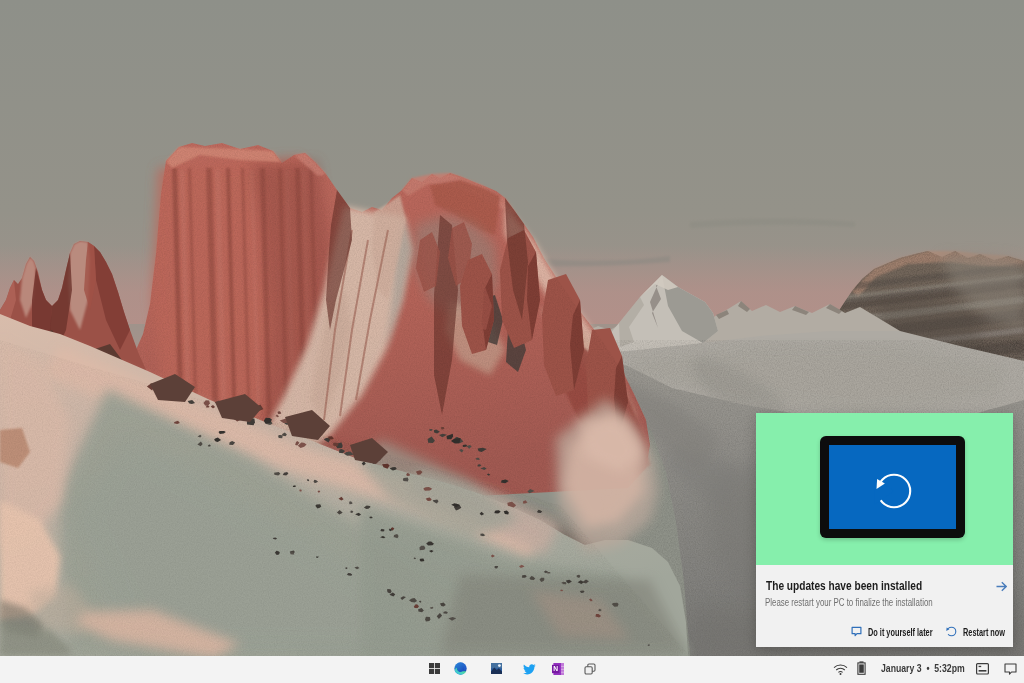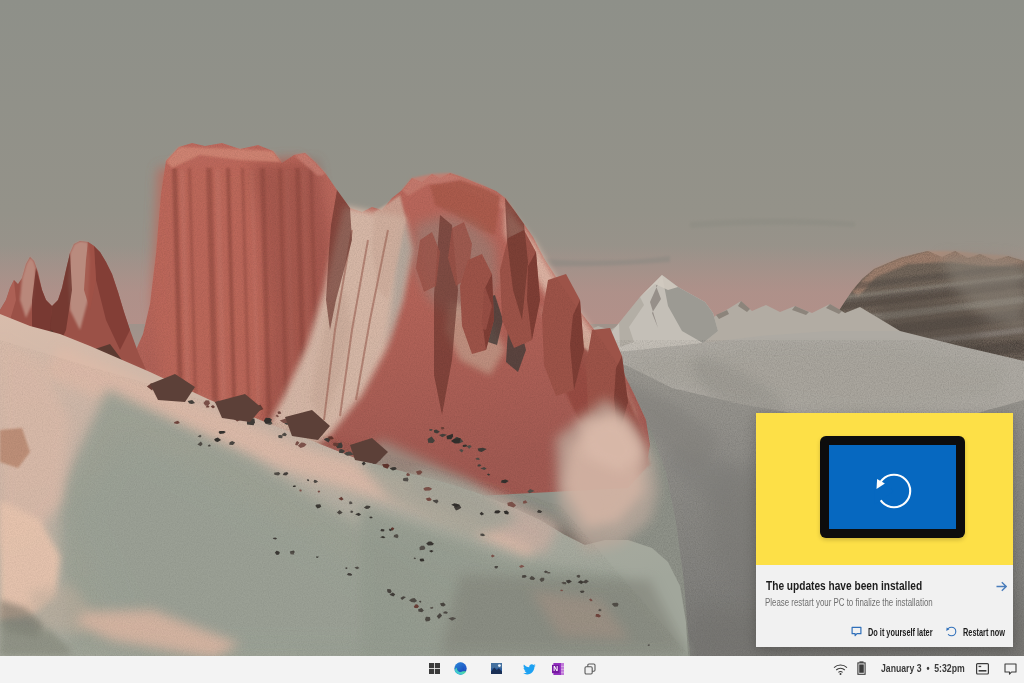--- a/index.html
+++ b/index.html
@@ -1,20 +1,20 @@
 <!DOCTYPE html>
 <html><head>
 <meta charset="utf-8">
 <style>
   html,body{margin:0;padding:0;width:1024px;height:683px;overflow:hidden;
     font-family:"Liberation Sans", sans-serif;}
   #stage{position:relative;width:1024px;height:683px;background:#8f9289;overflow:hidden;}
   #wall{position:absolute;left:0;top:0;}
   #card{position:absolute;left:756px;top:413px;width:257px;height:234px;
-    background:#fde047;box-shadow:0 3px 12px rgba(0,0,0,.22);}
+    background:#86efac;box-shadow:0 3px 12px rgba(0,0,0,.22);}
   #tablet{position:absolute;left:64px;top:23px;width:145px;height:102px;
     background:#0d0d0d;border-radius:6px;box-shadow:0 2px 4px rgba(0,0,0,.18);}
   #tablet .screen{position:absolute;left:9px;top:9px;right:9px;bottom:9px;background:#0668c0;}
   #cardlow{position:absolute;left:0;top:152px;width:257px;height:82px;background:#f1f1f1;}
   .tx{position:absolute;white-space:nowrap;transform-origin:0 0;}
   #ctitle{left:10px;font-size:13px;font-weight:bold;color:#1c1c1c;transform:scale(0.78,1);}
   #csub{left:9px;top:183px;font-size:10px;color:#6f6f6f;transform:scale(0.79,1);}
   #cbtn1{left:112px;top:213px;font-size:10.5px;font-weight:bold;color:#1b1b1b;transform:scale(0.70,1);}
   #cbtn2{left:207px;top:213px;font-size:10.5px;font-weight:bold;color:#1b1b1b;transform:scale(0.70,1);}
   #bar{position:absolute;left:0;top:656px;width:1024px;height:27px;background:#f3f3f3;}

